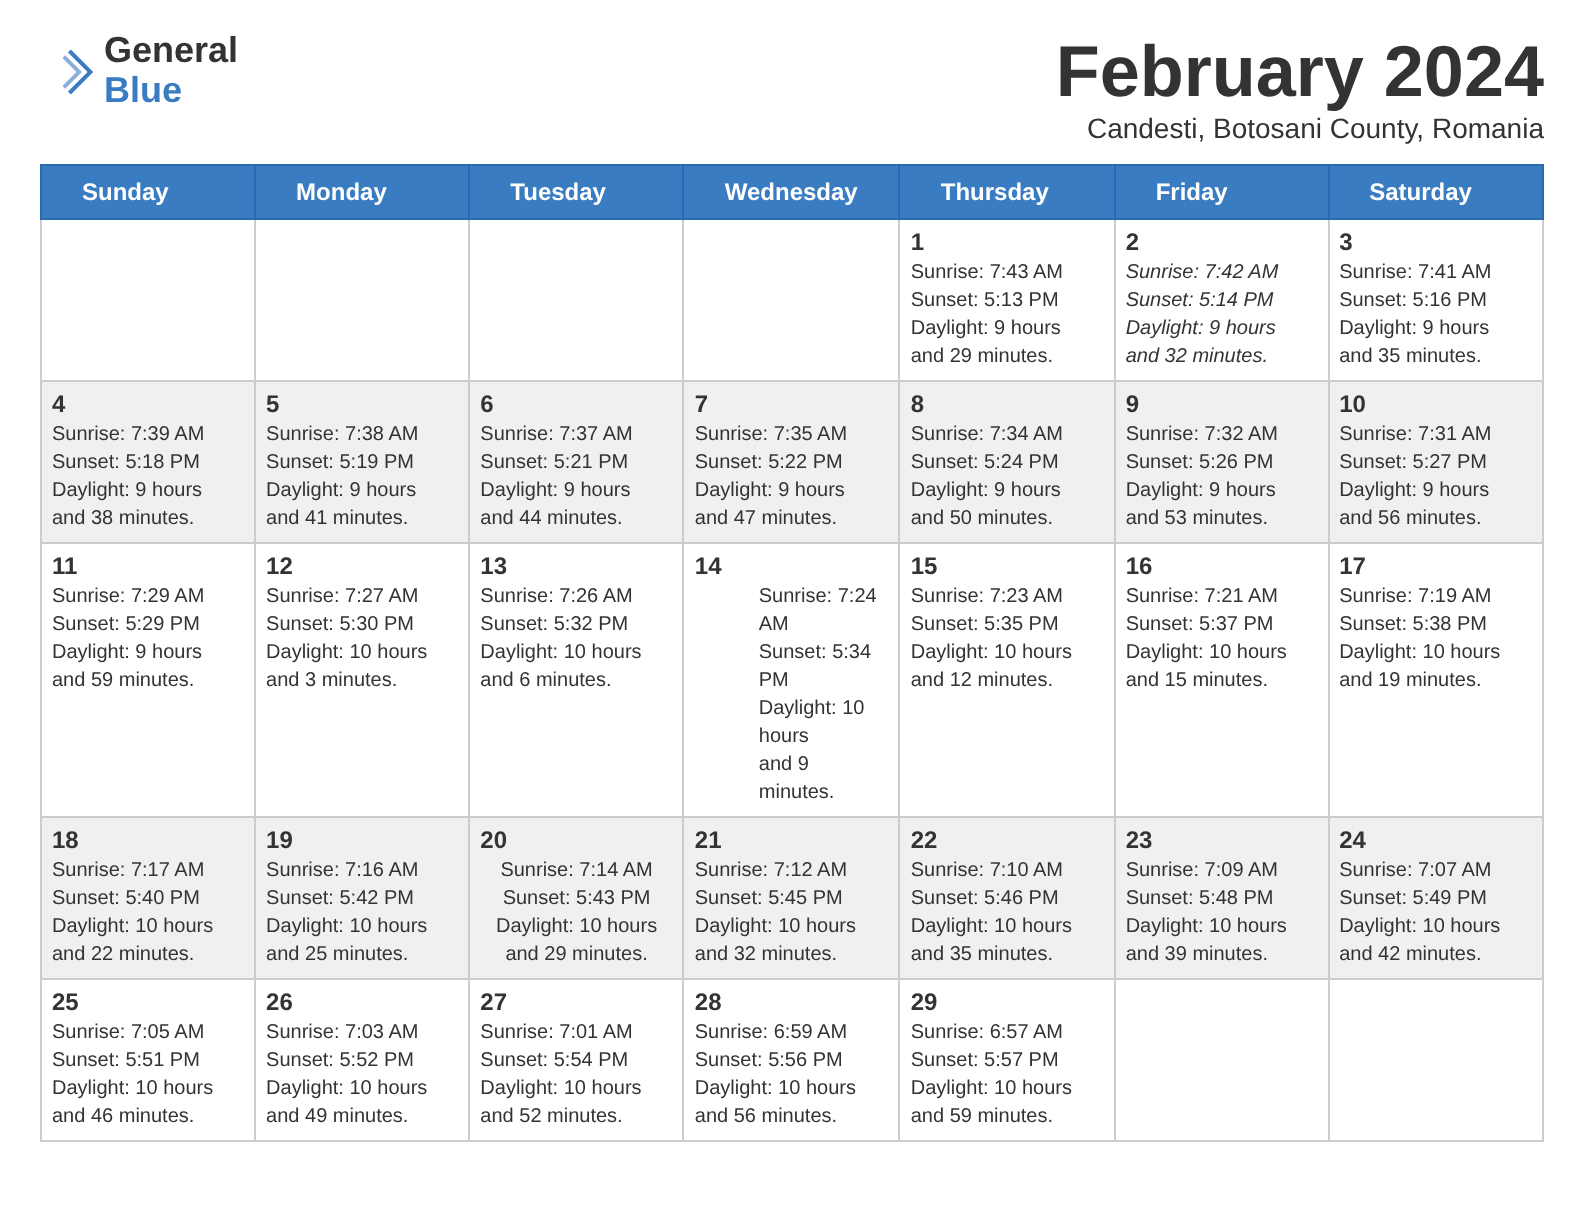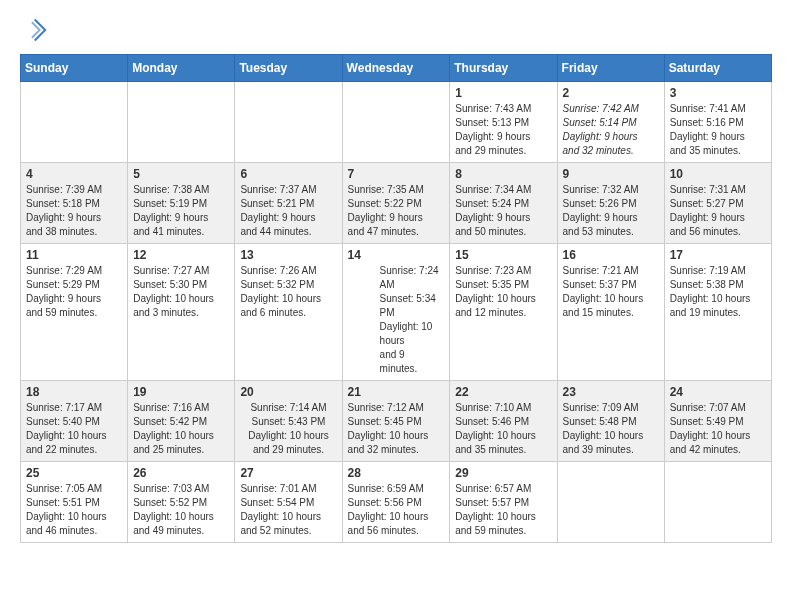--- a/index.html
+++ b/index.html
@@ -48,21 +48,21 @@
     .calendar {
       width: 100%;
       border-collapse: collapse;
       border: 1px solid #ccc;
     }
     .calendar th {
       background-color: #3a7cc2;
       color: #fff;
       font-size: 12px;
       font-weight: bold;
-      padding: 6px 4px;
+      padding: 6px 20px;
       text-align: left;
       border: 1px solid #2a6ab2;
     }
     .calendar td {
       vertical-align: top;
       border: 1px solid #ccc;
       padding: 4px 5px;
       width: 108px;
       min-height: 80px;
       font-size: 10px;
@@ -95,20 +95,28 @@
   </style>
 </head>
 <body>
 
 <div class="header-area">
   <div class="logo">
     <svg class="logo-icon" viewBox="0 0 40 40">
       <polygon points="22,4 38,20 22,36 20,34 34,20 20,6" fill="#3a7cc2"></polygon>
       <polygon points="18,8 30,20 18,32 16,30 26,20 16,10" fill="#3a7cc2" opacity="0.6"></polygon>
     </svg>
+    <div class="logo-text">
+      <div class="general">General</div>
+      <div class="blue">Blue</div>
+    </div>
+  </div>
+  <div class="title-area">
+    <div class="month-title">February 2024</div>
+    <div class="subtitle">Candesti, Botosani County, Romania</div>
   </div>
 </div>
 
 <table class="calendar">
   <thead>
     <tr>
       <th>Sunday</th>
       <th>Monday</th>
       <th>Tuesday</th>
       <th>Wednesday</th>

